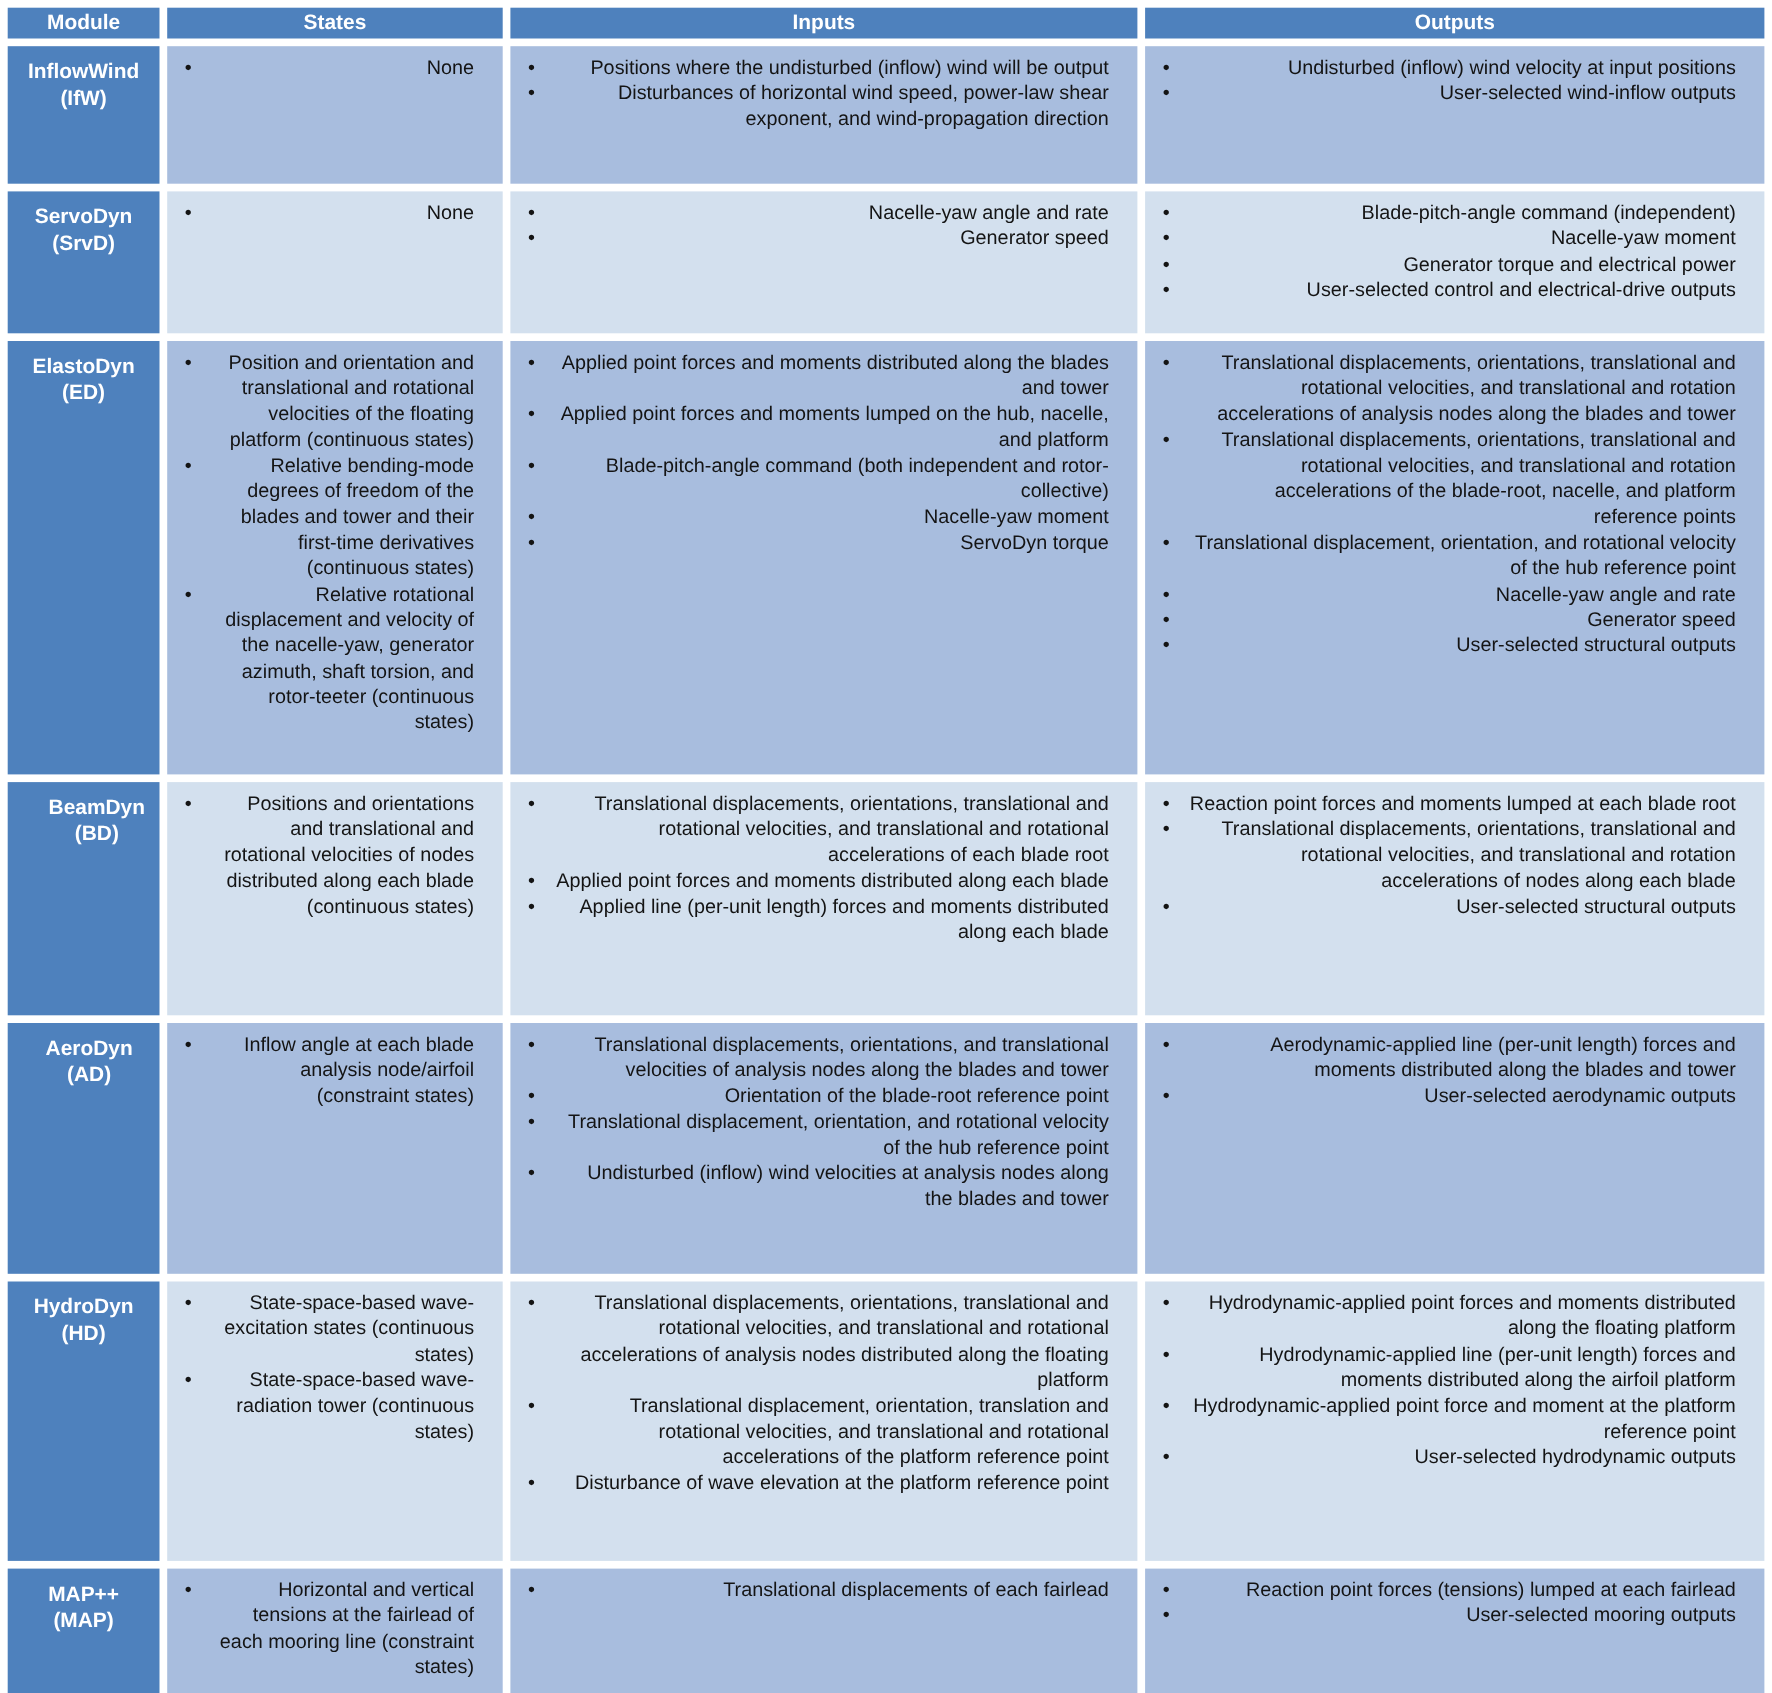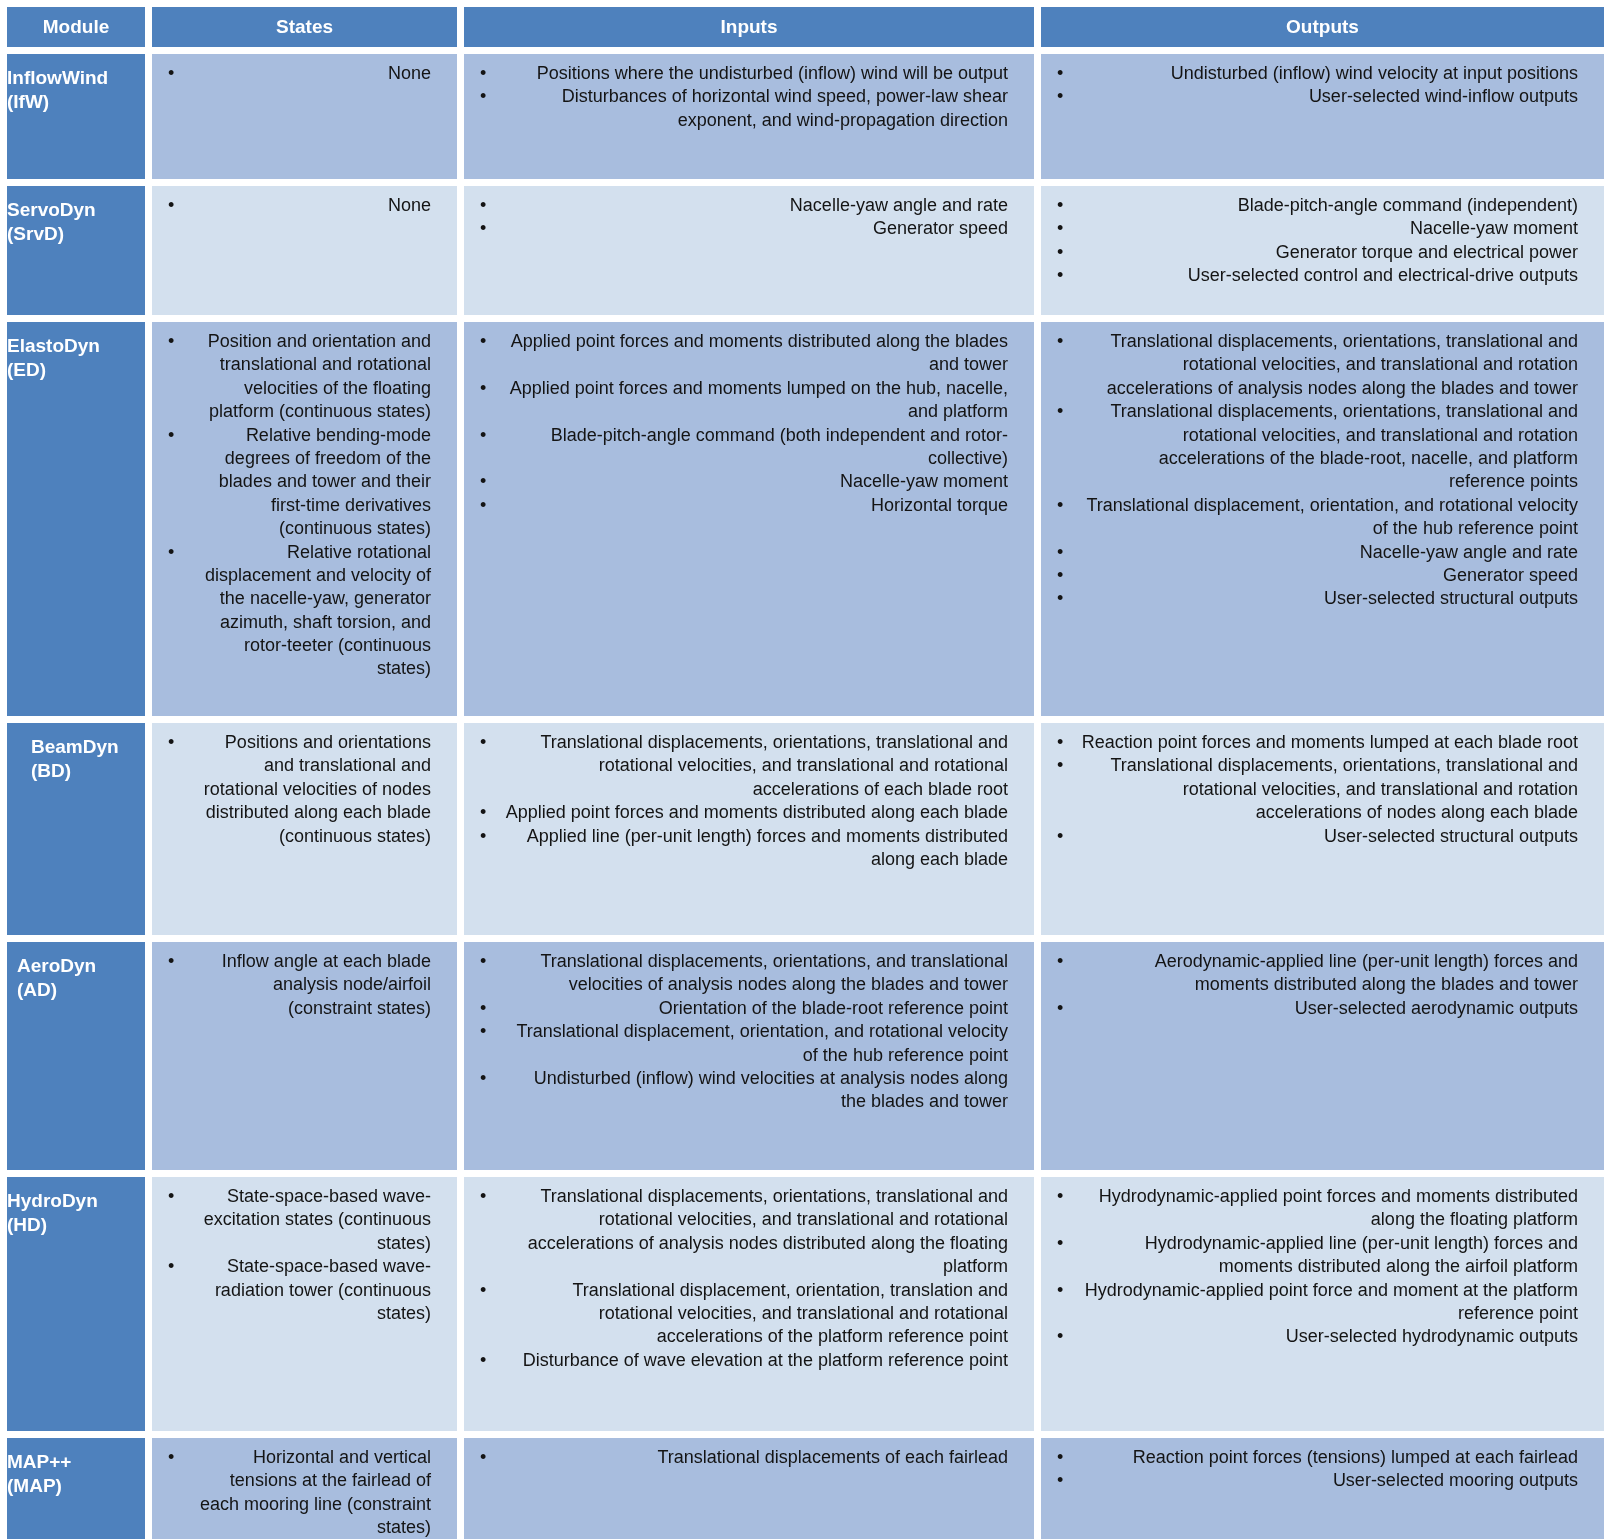--- a/index.html
+++ b/index.html
@@ -19,31 +19,32 @@
     border-collapse:separate;
     border-spacing:7px;
     table-layout:fixed;
     width:1611px;
   }
   th{
     background:var(--header-bg);
     color:var(--header-text);
     font-size:19px;
     font-weight:bold;
-    height:40px;
+    height:28px;
     text-align:center;
     vertical-align:middle;
     padding:0;
   }
   td{vertical-align:top;padding:0;}
   td.module{
     background:var(--header-bg);
     color:var(--header-text);
     font-size:19px;
     font-weight:bold;
+    text-align:center;
     padding-top:12px;
     line-height:1.28;
   }
   td.body{
     font-size:18px;
     line-height:1.3;
     padding:8px 26px 8px 10px;
   }
   tr.band-a td.body{background:var(--band-dark);}
   tr.band-b td.body{background:var(--band-light);}
@@ -134,21 +135,21 @@
             <li>Relative bending-mode degrees of freedom of the blades and tower and their first-time derivatives (continuous states)</li>
             <li>Relative rotational displacement and velocity of the nacelle-yaw, generator azimuth, shaft torsion, and rotor-teeter (continuous states)</li>
           </ul>
         </td>
         <td class="body inputs">
           <ul>
             <li>Applied point forces and moments distributed along the blades and tower</li>
             <li>Applied point forces and moments lumped on the hub, nacelle, and platform</li>
             <li>Blade-pitch-angle command (both independent and rotor-collective)</li>
             <li>Nacelle-yaw moment</li>
-            <li>Horizontal torque</li>
+            <li>ServoDyn torque</li>
           </ul>
         </td>
         <td class="body outputs">
           <ul>
             <li>Translational displacements, orientations, translational and rotational velocities, and translational and rotation accelerations of analysis nodes along the blades and tower</li>
             <li>Translational displacements, orientations, translational and rotational velocities, and translational and rotation accelerations of the blade-root, nacelle, and platform reference points</li>
             <li>Translational displacement, orientation, and rotational velocity of the hub reference point</li>
             <li>Nacelle-yaw angle and rate</li>
             <li>Generator speed</li>
             <li>User-selected structural outputs</li>

